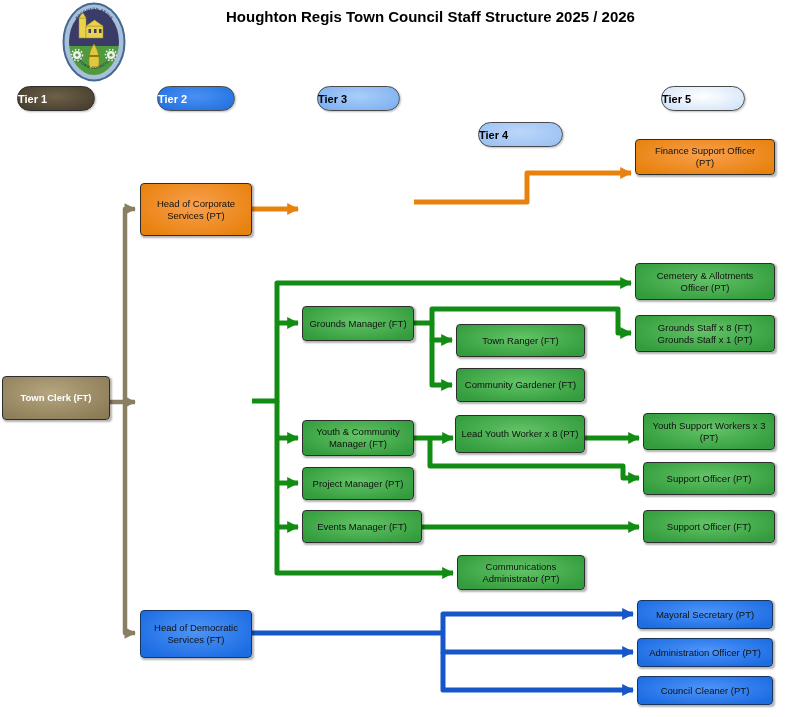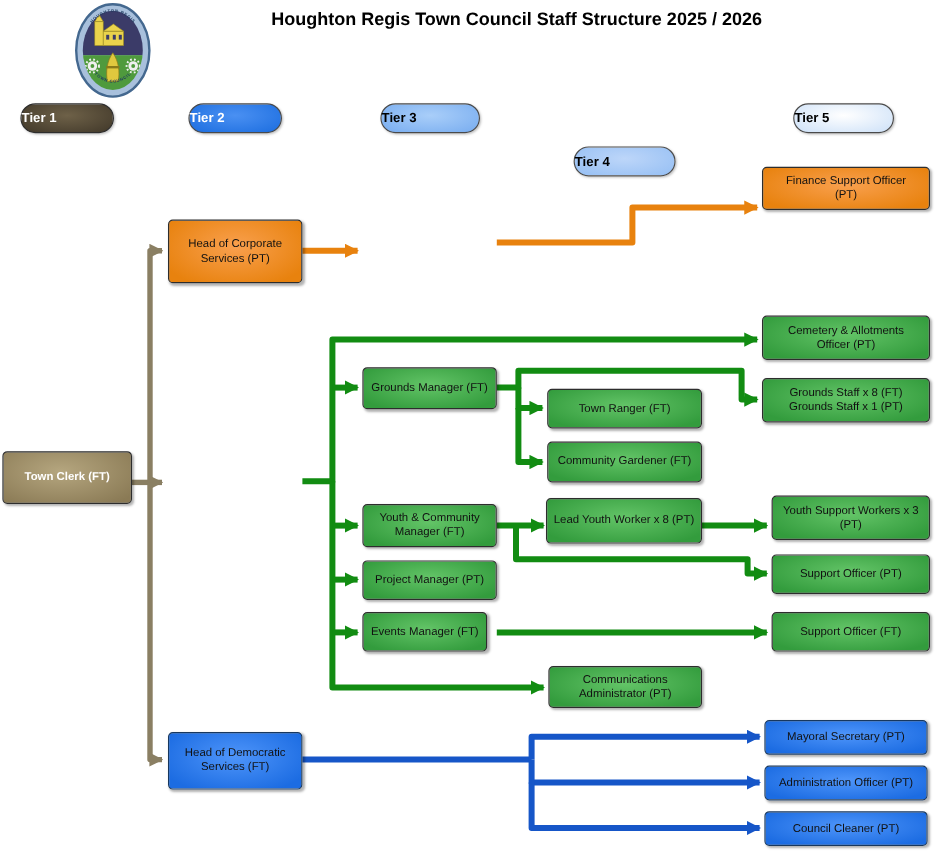--- a/index.html
+++ b/index.html
@@ -197,21 +197,21 @@
   <div class="node green" style="left:643px;top:413px;width:132px;height:37px">
       <span class="lbl">Youth Support Workers x 3
 (PT)</span>
     </div>
   <div class="node green" style="left:643px;top:462px;width:132px;height:33px">
       <span class="lbl">Support Officer (PT)</span>
     </div>
   <div class="node green" style="left:302px;top:467px;width:112px;height:33px">
       <span class="lbl">Project Manager (PT)</span>
     </div>
-  <div class="node green" style="left:302px;top:510px;width:104px;height:33px">
+  <div class="node green" style="left:302px;top:510px;width:120px;height:33px">
       <span class="lbl">Events Manager (FT)</span>
     </div>
   <div class="node green" style="left:643px;top:510px;width:132px;height:33px">
       <span class="lbl">Support Officer (FT)</span>
     </div>
   <div class="node green" style="left:457px;top:555px;width:128px;height:35px">
       <span class="lbl">Communications
 Administrator (PT)</span>
     </div>
 

